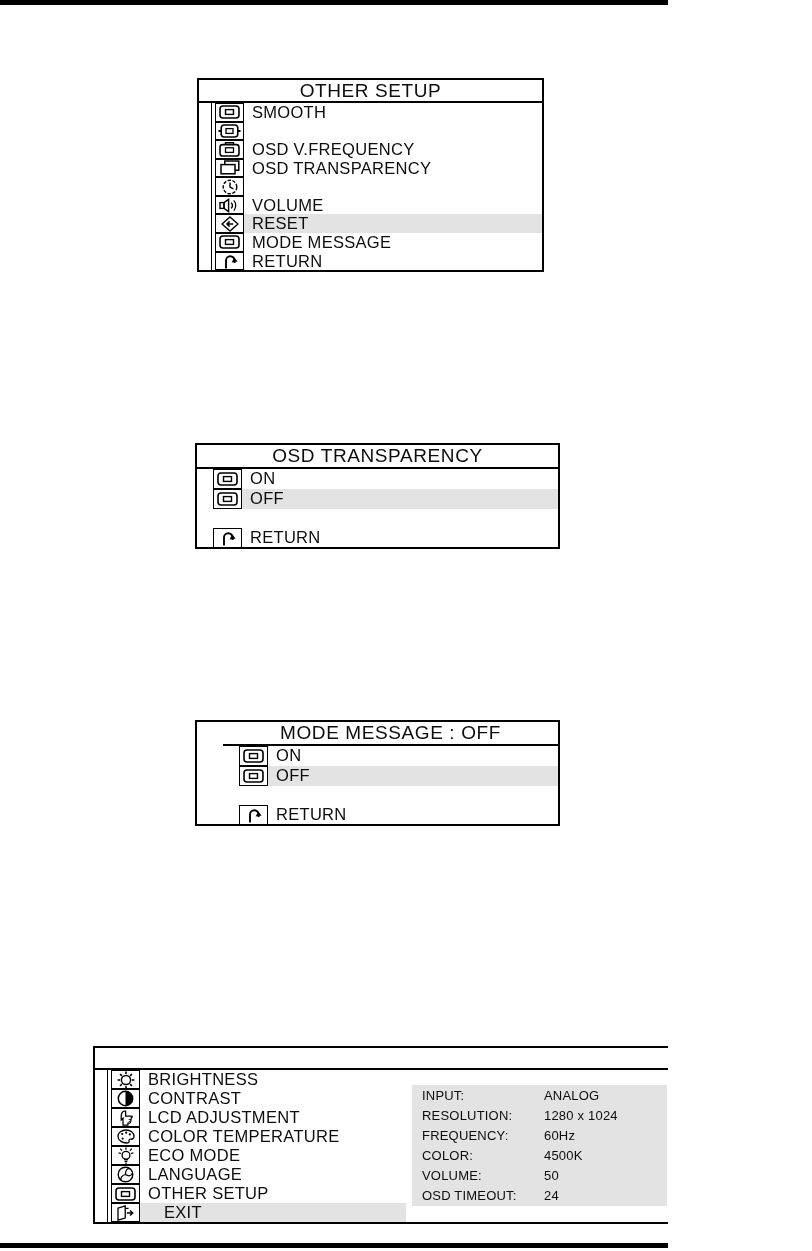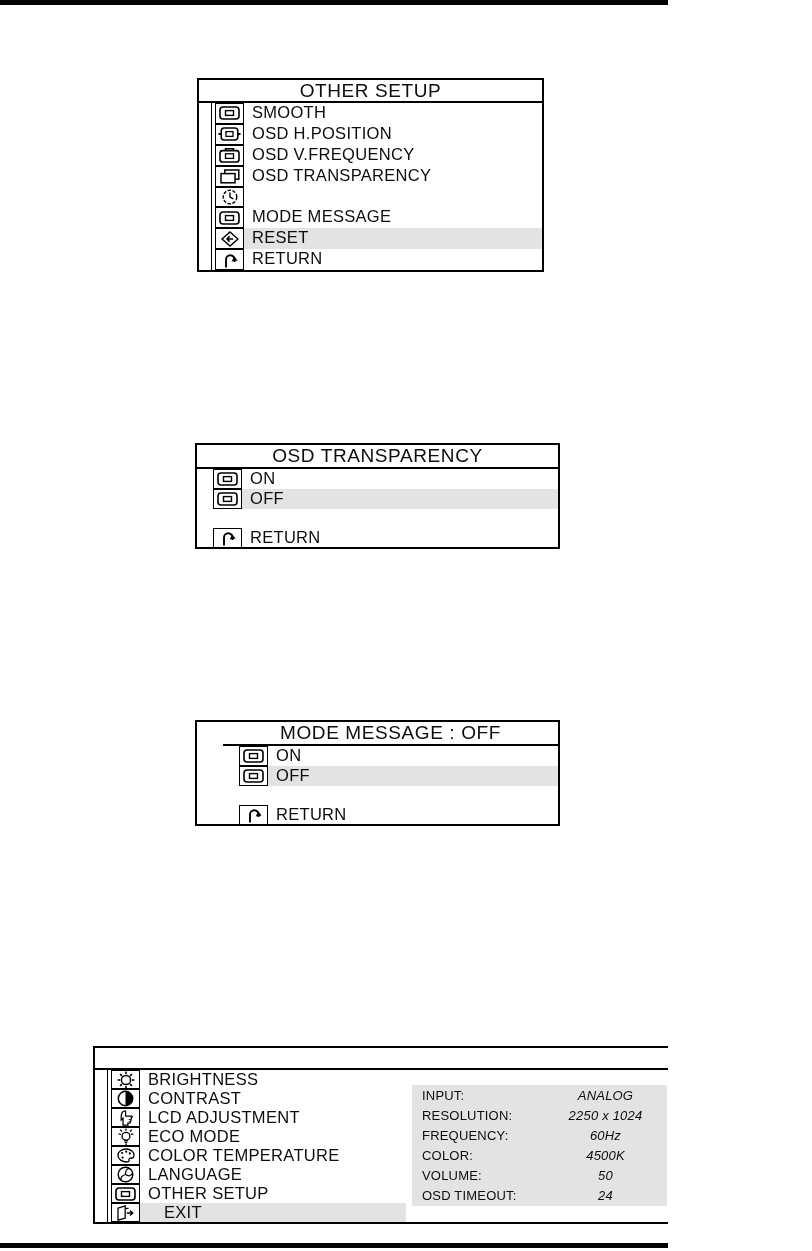--- a/index.html
+++ b/index.html
@@ -46,21 +46,21 @@
     background:linear-gradient(90deg, var(--hl,#e3e3e3) 0px, var(--hl,#e3e3e3) 266px, transparent 266px);
     padding-left:24px;
   }
 
   .info {
     position:absolute; left:317px; top:37px; width:255px; height:121px;
     background:var(--info,#e3e3e3); display:flex; flex-direction:column; z-index:2;
   }
   .info-row { flex:1; display:flex; align-items:center; font-size:13px; letter-spacing:0.2px; }
   .info-label { margin-left:10px; width:122px; white-space:nowrap; }
-  .info-value { flex:1; text-align:center; white-space:nowrap;font-style:italic; }
+  .info-value { flex:1; white-space:nowrap; }
 </style>
 </head>
 <body>
 
 <div class="page" style="--hl: #e3e3e3; --info: #e3e3e3; --page: #ffffff;">
   <div class="rule-top"></div>
 
   <section id="panel-1" class="osd-panel">
     <div class="osd-title">OTHER SETUP</div>
     <div class="osd-items rail">
@@ -76,23 +76,20 @@
           </div>
         </div>
         <div class="row">
           <span class="iconbox">
             <svg width="23" height="14" viewBox="0 0 23 14">
               <path d="M0.5 7 H3.2 M19.8 7 h2.7" stroke="#000" stroke-width="1.8" fill="none"></path>
               <rect x="3.2" y="1" width="16.6" height="12" rx="3" fill="none" stroke="#000" stroke-width="1.6"></rect>
               <rect x="8" y="4.6" width="7" height="4.8" fill="none" stroke="#000" stroke-width="1.3"></rect>
             </svg>
           </span>
-          <div class="labelwrap">
-            <span class="label">OSD H.POSITION</span>
-          </div>
         </div>
         <div class="row">
           <span class="iconbox">
             <svg width="21" height="15" viewBox="0 0 21 15">
               <path d="M6.5 2.6 V0.7 h8 v1.9" fill="none" stroke="#000" stroke-width="1.5"></path>
               <rect x="1" y="2.6" width="19" height="11.4" rx="2.6" fill="none" stroke="#000" stroke-width="1.6"></rect>
               <rect x="6.5" y="5.8" width="8" height="4.6" fill="none" stroke="#000" stroke-width="1.3"></rect>
             </svg>
           </span>
           <div class="labelwrap">
@@ -113,38 +110,50 @@
         <div class="row">
           <span class="iconbox">
             <svg width="16" height="16" viewBox="0 0 16 16">
               <circle cx="8" cy="8" r="6.8" fill="none" stroke="#000" stroke-width="1.4" stroke-dasharray="3.4 1.5"></circle>
               <path d="M8 3.6 V8 L11.4 9.8" fill="none" stroke="#000" stroke-width="1.4"></path>
             </svg>
           </span>
         </div>
         <div class="row">
           <span class="iconbox">
-            <svg width="21" height="14" viewBox="0 0 21 14">
-              <rect x="1" y="1" width="19" height="12" rx="3" fill="none" stroke="#000" stroke-width="1.6"></rect>
-              <rect x="6.5" y="4.6" width="8" height="4.8" fill="none" stroke="#000" stroke-width="1.4"></rect>
-            </svg>
-          </span>
-          <div class="labelwrap">
-            <span class="label">MODE MESSAGE</span>
+            <svg width="21" height="15" viewBox="0 0 21 15">
+              <rect x="1" y="4.6" width="4" height="5.8" fill="none" stroke="#000" stroke-width="1.4"></rect>
+              <path d="M5 4.6 L9.6 1.4 V13.6 L5 10.4 Z" fill="none" stroke="#000" stroke-width="1.4"></path>
+              <path d="M12.2 4.6 a4.4 4.4 0 0 1 0 5.8 M14.8 2.4 a8 8 0 0 1 0 10.2" fill="none" stroke="#000" stroke-width="1.4"></path>
+            </svg>
+          </span>
+          <div class="labelwrap">
+            <span class="label">VOLUME</span>
           </div>
         </div>
         <div class="row hl">
           <span class="iconbox">
             <svg width="18" height="16" viewBox="0 0 18 16">
               <path d="M9 1 L17 8 L9 15 L1 8 Z" fill="none" stroke="#000" stroke-width="1.5"></path>
               <path d="M12.2 8 H6.2 M8.6 5.4 L6 8 L8.6 10.6" fill="none" stroke="#000" stroke-width="1.5"></path>
             </svg>
           </span>
           <div class="labelwrap">
             <span class="label">RESET</span>
+          </div>
+        </div>
+        <div class="row">
+          <span class="iconbox">
+            <svg width="21" height="14" viewBox="0 0 21 14">
+              <rect x="1" y="1" width="19" height="12" rx="3" fill="none" stroke="#000" stroke-width="1.6"></rect>
+              <rect x="6.5" y="4.6" width="8" height="4.8" fill="none" stroke="#000" stroke-width="1.4"></rect>
+            </svg>
+          </span>
+          <div class="labelwrap">
+            <span class="label">MODE MESSAGE</span>
           </div>
         </div>
         <div class="row">
           <span class="iconbox">
             <svg width="18" height="16" viewBox="0 0 18 16">
               <path d="M5 15.5 V7.5 a4.3 4.3 0 0 1 8.6 0 v2.6" fill="none" stroke="#000" stroke-width="1.9"></path>
               <polygon points="10.6,9.4 16.6,8.6 13.3,4.4" fill="#000"></polygon>
             </svg>
           </span>
           <div class="labelwrap">
@@ -283,52 +292,52 @@
             <svg width="16" height="17" viewBox="0 0 16 17">
               <path d="M5 16 V9.2 L3.2 11 V7.6 C3.2 4.4 4.6 2 6.4 2 H7.6 V7 H13.4 C14.6 7 14.6 8.7 13.4 8.7 H12.7 C13.8 9 13.6 10.5 12.5 10.6 C13.4 11 13.1 12.4 12.1 12.5 C12.8 12.9 12.6 14.1 11.6 14.1 H9.9 V16 Z" fill="none" stroke="#000" stroke-width="1.25"></path>
             </svg>
           </span>
           <div class="labelwrap">
             <span class="label">LCD ADJUSTMENT</span>
           </div>
         </div>
         <div class="row">
           <span class="iconbox">
+            <svg width="18" height="15" viewBox="0 0 18 15">
+              <path d="M9 1 C13.5 1 17 3.7 17 7.4 C17 9.4 15.4 10.4 13.8 10.2 C12.4 10 11.7 10.8 12.1 12 C12.5 13.3 11.5 14 9.7 14 C5.1 14 1 11.2 1 7.4 C1 3.7 4.8 1 9 1 Z" fill="none" stroke="#000" stroke-width="1.3"></path>
+              <circle cx="5.2" cy="5" r="1.1" fill="#000"></circle>
+              <circle cx="9.2" cy="3.7" r="1.1" fill="#000"></circle>
+              <circle cx="12.8" cy="5.4" r="1.1" fill="#000"></circle>
+              <circle cx="5.6" cy="9.6" r="1.1" fill="#000"></circle>
+            </svg>
+          </span>
+          <div class="labelwrap">
+            <span class="label">COLOR TEMPERATURE</span>
+          </div>
+        </div>
+        <div class="row">
+          <span class="iconbox">
             <svg width="16" height="17" viewBox="0 0 16 17">
               <g stroke="#000" stroke-width="1.3" fill="none">
                 <path d="M8 0.4 V2.8"></path>
                 <path d="M2.2 1.6 L4 3.6"></path>
                 <path d="M13.8 1.6 L12 3.6"></path>
                 <path d="M0.6 5.8 L3 6.5"></path>
                 <path d="M15.4 5.8 L13 6.5"></path>
                 <circle cx="8" cy="8.2" r="3.9"></circle>
                 <path d="M6.1 12.6 h3.8 M6.6 14.4 h2.8 M7.2 16.2 h1.6"></path>
               </g>
             </svg>
           </span>
           <div class="labelwrap">
             <span class="label">ECO MODE</span>
           </div>
         </div>
         <div class="row">
           <span class="iconbox">
-            <svg width="18" height="15" viewBox="0 0 18 15">
-              <path d="M9 1 C13.5 1 17 3.7 17 7.4 C17 9.4 15.4 10.4 13.8 10.2 C12.4 10 11.7 10.8 12.1 12 C12.5 13.3 11.5 14 9.7 14 C5.1 14 1 11.2 1 7.4 C1 3.7 4.8 1 9 1 Z" fill="none" stroke="#000" stroke-width="1.3"></path>
-              <circle cx="5.2" cy="5" r="1.1" fill="#000"></circle>
-              <circle cx="9.2" cy="3.7" r="1.1" fill="#000"></circle>
-              <circle cx="12.8" cy="5.4" r="1.1" fill="#000"></circle>
-              <circle cx="5.6" cy="9.6" r="1.1" fill="#000"></circle>
-            </svg>
-          </span>
-          <div class="labelwrap">
-            <span class="label">COLOR TEMPERATURE</span>
-          </div>
-        </div>
-        <div class="row">
-          <span class="iconbox">
             <svg width="17" height="17" viewBox="0 0 17 17">
               <circle cx="8.5" cy="8.5" r="7.3" fill="none" stroke="#000" stroke-width="1.4"></circle>
               <path d="M8.5 8.5 C8.3 4.6 10 2.3 12.6 2.8 M8.5 8.5 C4.9 9.4 3 12 4.3 14.3 M8.5 8.5 C11.6 10.6 14.6 10 15.3 7.1" fill="none" stroke="#000" stroke-width="1.25"></path>
             </svg>
           </span>
           <div class="labelwrap">
             <span class="label">LANGUAGE</span>
           </div>
         </div>
         <div class="row">
@@ -355,21 +364,21 @@
           </div>
         </div>
       </div>
     <div class="info">
         <div class="info-row">
           <span class="info-label">INPUT:</span>
           <span class="info-value">ANALOG</span>
         </div>
         <div class="info-row">
           <span class="info-label">RESOLUTION:</span>
-          <span class="info-value">2250 x 1024</span>
+          <span class="info-value">1280 x 1024</span>
         </div>
         <div class="info-row">
           <span class="info-label">FREQUENCY:</span>
           <span class="info-value">60Hz</span>
         </div>
         <div class="info-row">
           <span class="info-label">COLOR:</span>
           <span class="info-value">4500K</span>
         </div>
         <div class="info-row">

